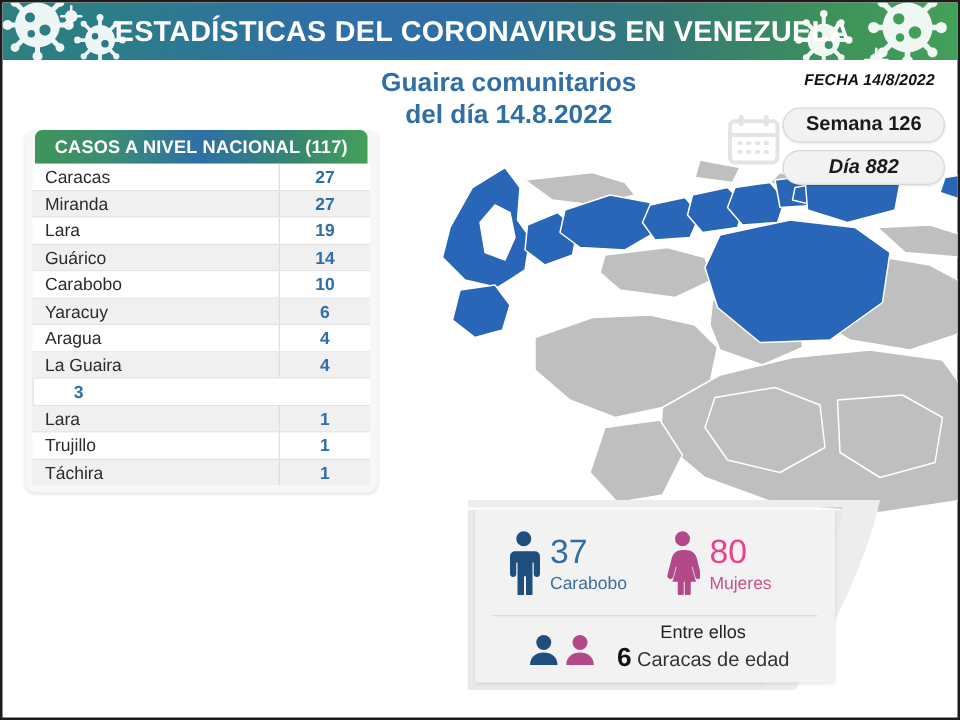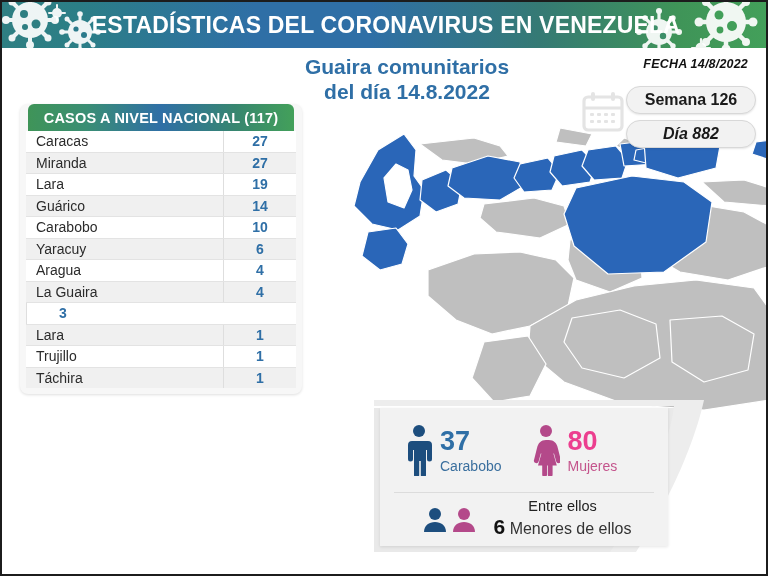--- a/index.html
+++ b/index.html
@@ -88,21 +88,21 @@
     background:#f2f2f2;z-index:5;box-shadow:0 1px 3px rgba(0,0,0,.10);
   }
   .stats-top{
     display:flex;align-items:center;height:84px;
     border-bottom:1px solid #dcdcdc;margin:0 14px;
   }
   .stat-col{display:flex;align-items:center;gap:8px;}
   .stat-col.men{margin-left:12px;}
   .stat-col.women{margin-left:30px;}
   .stat-txt{display:flex;flex-direction:column;align-items:flex-start;line-height:1;}
-  .stat-num{font-size:27px;font-weight:bold;text-align:right;}
+  .stat-num{font-size:27px;font-weight:normal;text-align:right;}
   .stat-lbl{font-size:14px;margin-top:4px;}
   .num-men{color:#2f6fa6;}
   .lbl-men{color:#3a6f9e;}
   .num-women{color:#ec3f8f;}
   .lbl-women{color:#c4548c;text-align:center;}
 
   .stats-bottom{display:flex;align-items:center;height:52px;padding:0 14px;justify-content:center;}
   .kids-icons{display:flex;align-items:flex-end;gap:5px;margin-left:6px;}
   .kids-txt{margin-left:18px;text-align:center;line-height:1.1;}
   .kids-line1{font-size:14.5px;color:#222;}
@@ -408,19 +408,19 @@
         </svg>
         <svg width="24" height="26" viewBox="0 0 24 26">
           <circle cx="12" cy="8" r="6" fill="#b4498a"></circle>
           <path d="M1,26 c0,-6.5 5,-10 11,-10 s11,3.5 11,10 z" fill="#b4498a"></path>
         </svg>
       </div>
       <div class="kids-txt">
         <div class="kids-line1">Entre ellos</div>
         <div class="kids-line2">
           <span class="kids-num">6</span>
-          <span>Menores de ellos</span>
+          <span>Caracas de edad</span>
         </div>
       </div>
     </div>
   </div>
 
 </div>
 
 </body></html>

